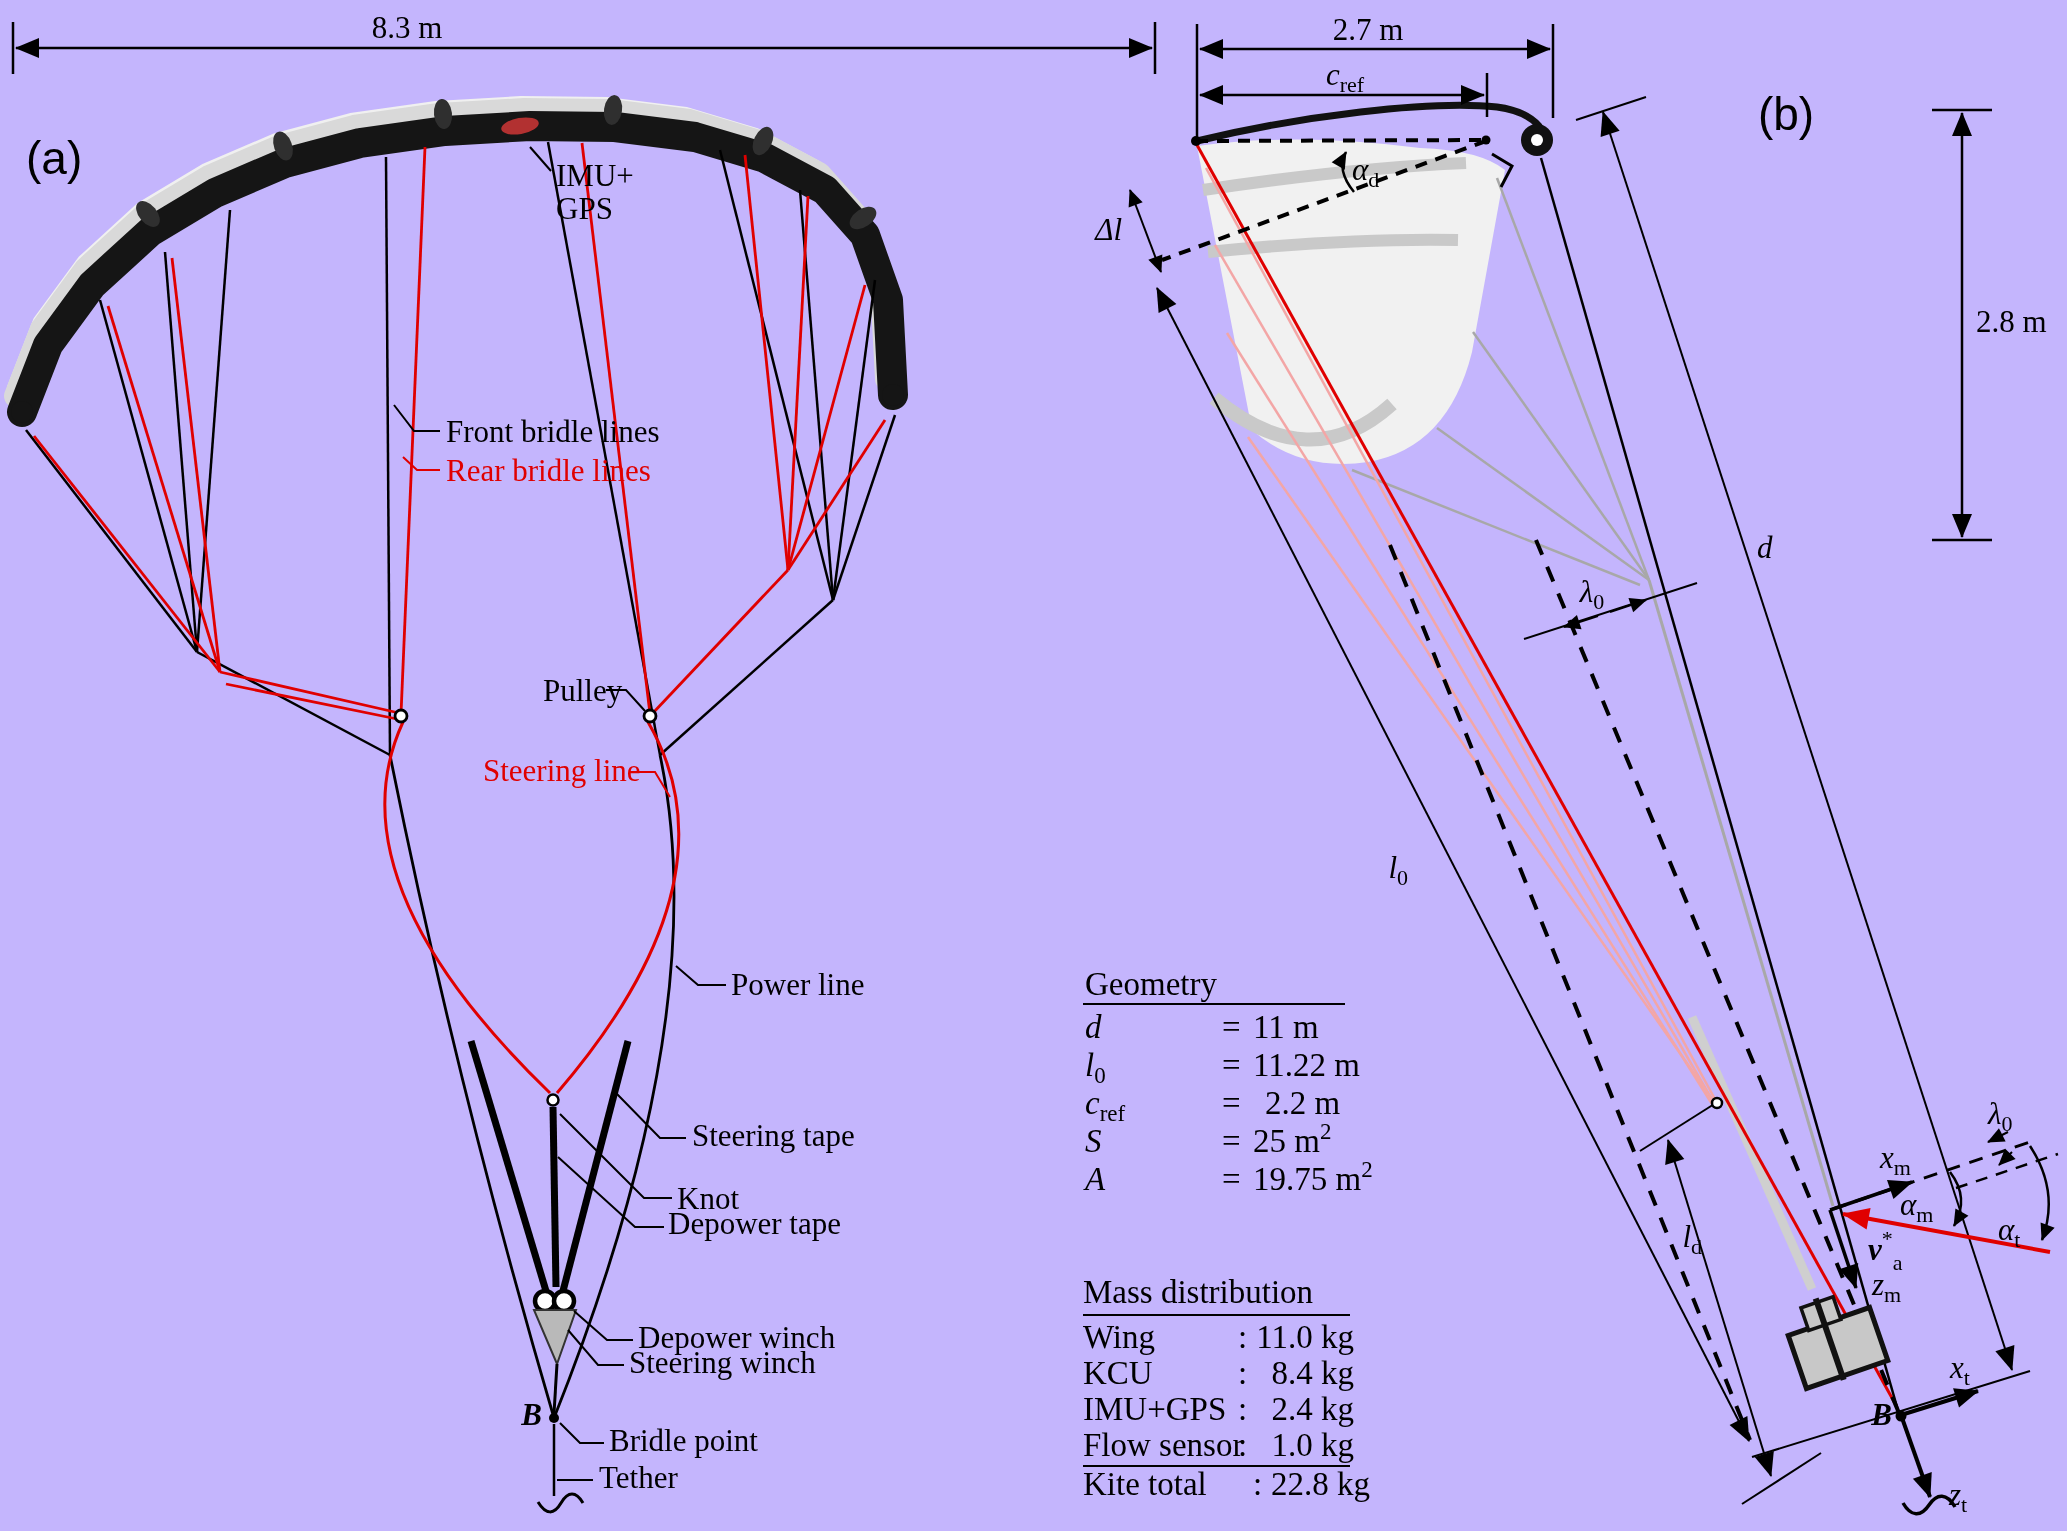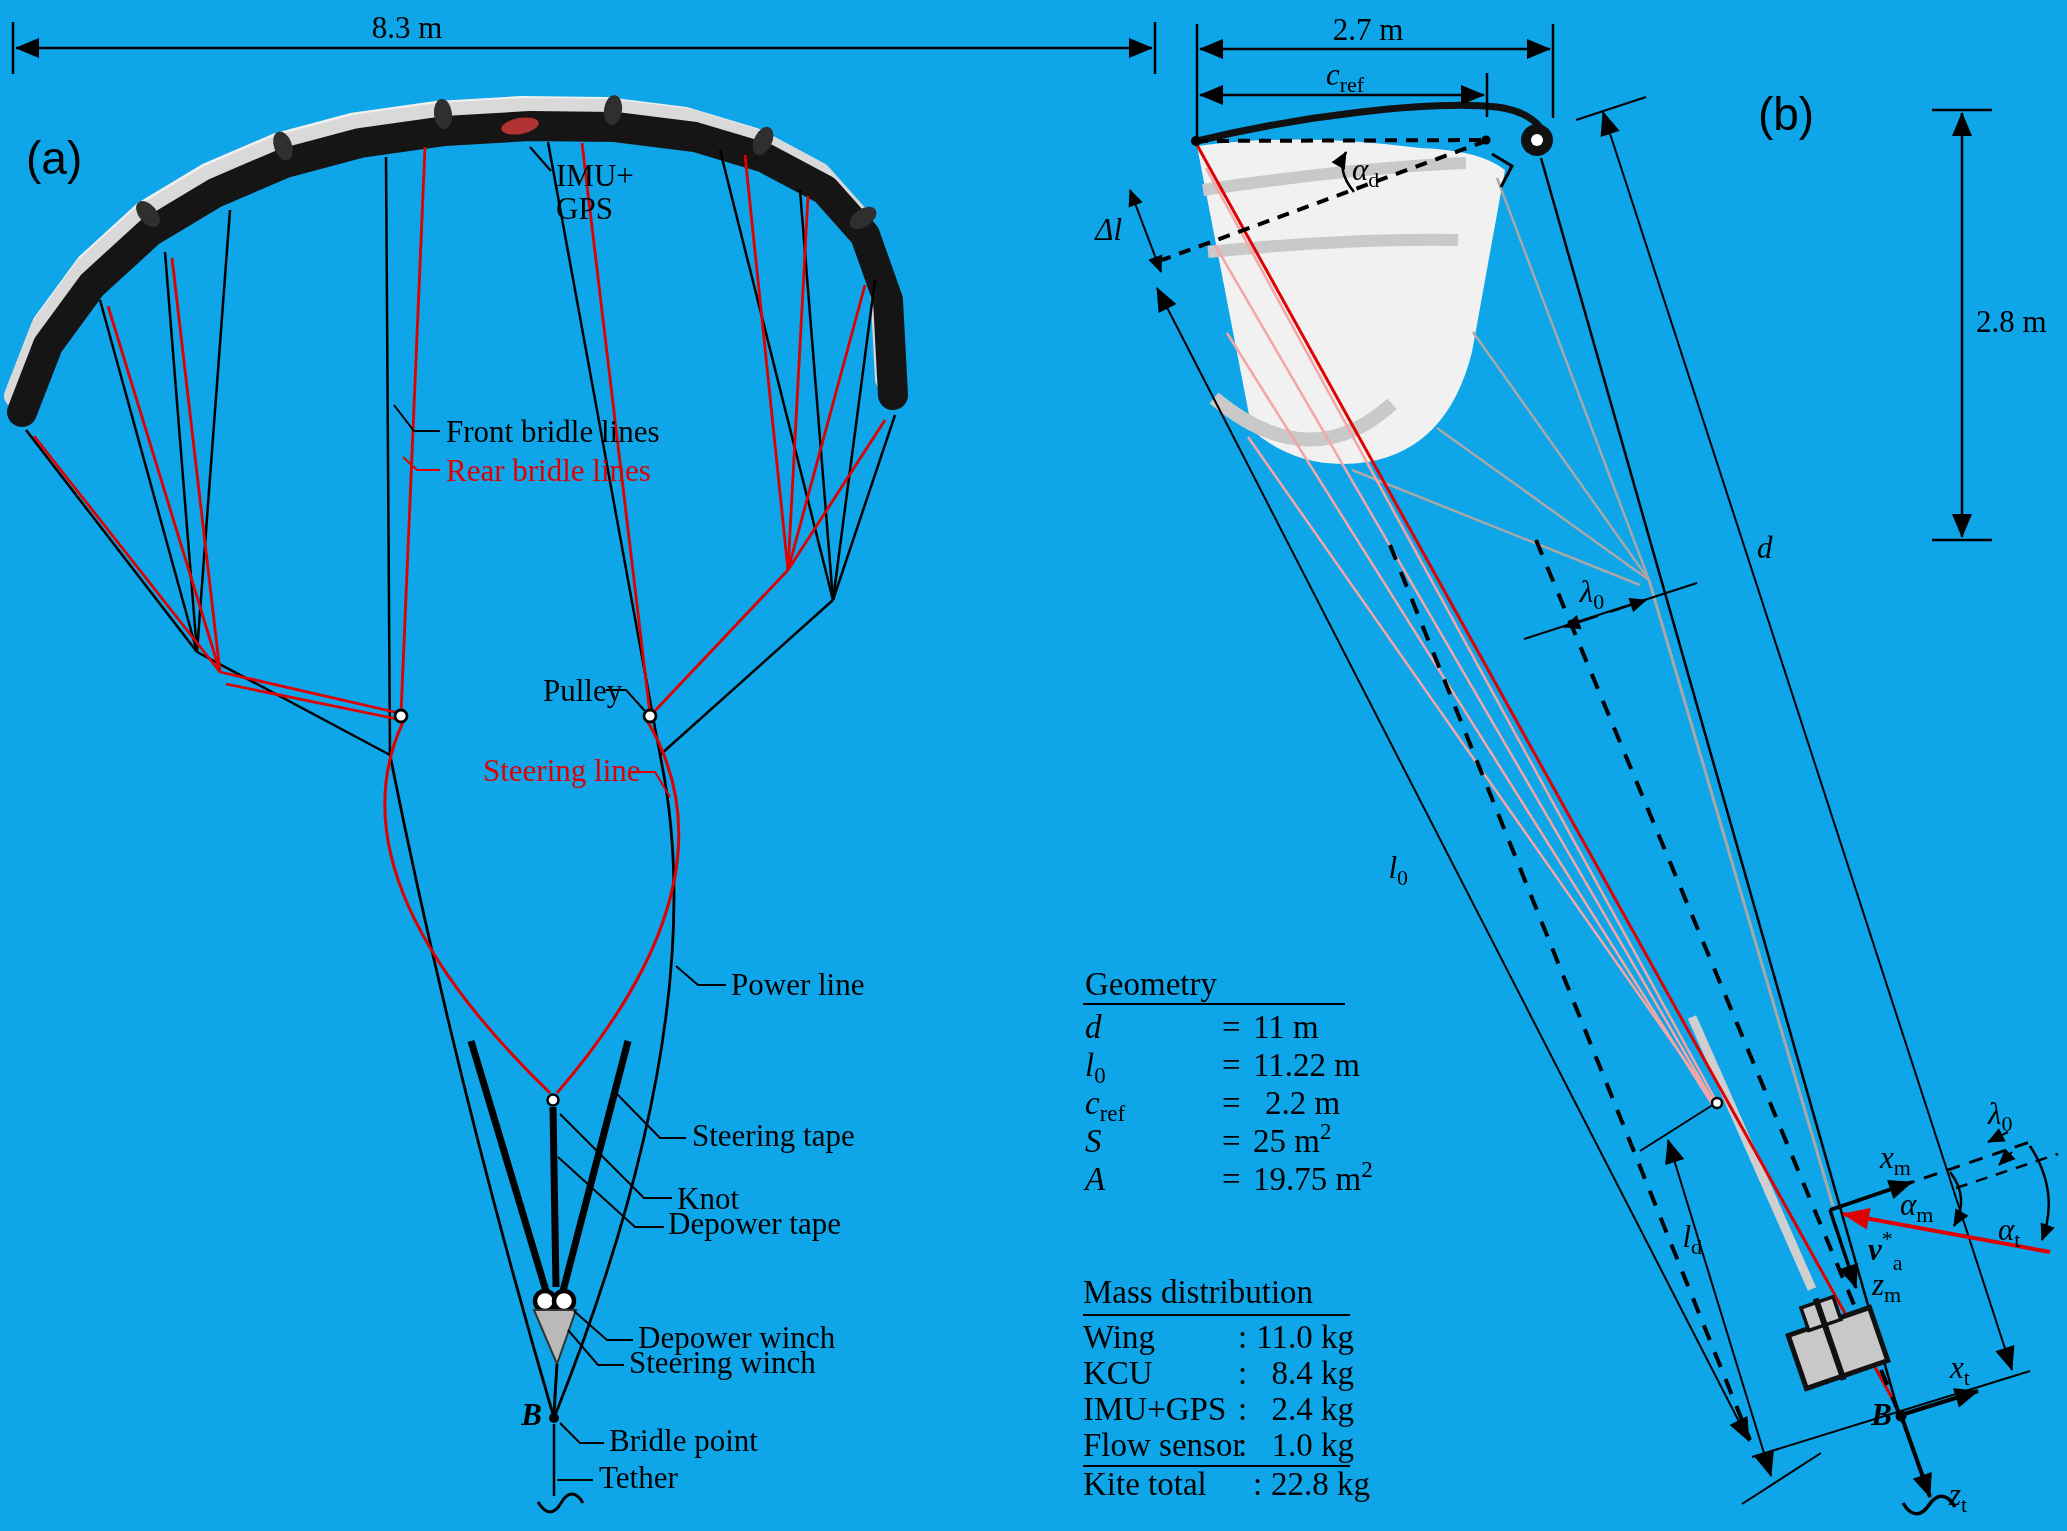--- a/index.html
+++ b/index.html
@@ -1,16 +1,16 @@
 <!DOCTYPE html>
 <html><head>
 <meta charset="utf-8">
 <style>
   html,body{margin:0;padding:0;background:#ffffff;}
-  .stage{position:relative;width:2067px;height:1531px;background:#0ea5e9;overflow:hidden;}
+  .stage{position:relative;width:2067px;height:1531px;background:#c4b5fd;overflow:hidden;}
   svg{position:absolute;left:0;top:0;}
   text{font-family:"Liberation Serif","DejaVu Serif",serif;font-size:31px;fill:#000;}
   .it{font-style:italic;}
   .bi{font-style:italic;font-weight:bold;}
   .sub{font-size:22px;}
   .sup{font-size:22px;}
   .red{fill:#e00000;}
   .panel{font-family:"Liberation Sans","DejaVu Sans",sans-serif;font-size:46px;}
   .tbl{font-size:33px;}
   .tsub{font-size:23px;}

